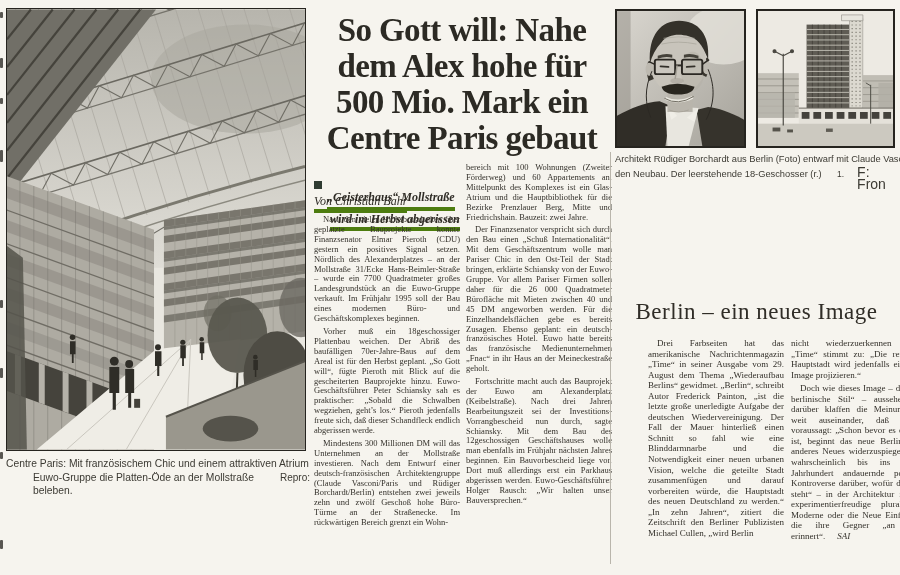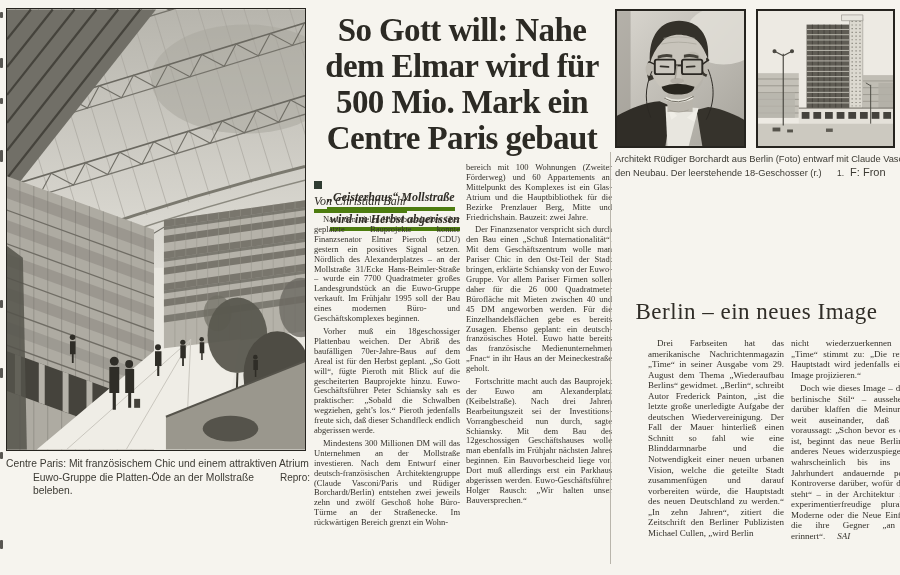--- a/index.html
+++ b/index.html
@@ -16,21 +16,21 @@
   
   .cap{position:absolute;font-family:"Liberation Sans","DejaVu Sans",sans-serif;color:#3c3a33;}
   #cap-left{left:6px;top:457px;width:304px;font-size:10.3px;line-height:13.5px;}
   #cap-left .l1{white-space:nowrap;overflow:hidden;}
   #cap-left .l2{display:flex;justify-content:space-between;padding-left:27px;}
   #cap-right{left:615px;top:153px;width:285px;font-size:9.3px;line-height:12.5px;}
   #cap-right .l1{white-space:nowrap;overflow:hidden;}
   #cap-right .l2{display:flex;align-items:baseline;}
   #cap-right .l2 .t{flex:0 1 auto;max-width:208px;white-space:nowrap;overflow:hidden;}
   #cap-right .mk{margin-left:14px;font-size:8.5px;}
-  #cap-right .cr{margin-left:6px;font-size:11px;}
+  #cap-right .cr{margin-left:13px;font-size:14px;}
   
   .main-art{position:absolute;left:314px;top:12px;width:296px;height:566px;}
   .hl{ text-align:center;font-weight:bold;font-size:33px;line-height:36px;letter-spacing:-0.6px;color:#2c2a24;}
   .kick{position:absolute;left:0;top:146px;width:150px;font-style:italic;font-size:12px;line-height:17px;color:#2f2c26;}
   .kick .r1{display:flex;align-items:center;gap:5px;font-weight:bold;}
   .kick .r2{margin-left:16px;font-weight:bold;}
   .ksq{width:8px;height:8px;background:#2f3b31;flex:0 0 auto;}
   .u{border-bottom:4px solid #4d7c0f;padding-bottom:1px;margin-top:31px;}
   .byl{position:absolute;left:0;top:182px;width:150px;text-align:left;font-style:italic;font-size:12px;color:#2f2c26;}
   .bcol{position:absolute;width:146px;font-size:8.5px;line-height:9.9px;text-align:justify;hyphens:auto;}
@@ -236,21 +236,21 @@
     <div class="l1">Centre Paris: Mit französischem Chic und einem attraktiven Atrium will die</div>
     <div class="l2">
       <span>Euwo-Gruppe die Platten-Öde an der Mollstraße beleben.</span>
       <span style="font-size:10px;">Repro:</span>
     </div>
   </div>
 
   <div class="main-art">
     <div class="hl">
       <div>So Gott will: Nahe</div>
-      <div>dem Elmar wird für</div>
+      <div>dem Alex hohe für</div>
       <div>500 Mio. Mark ein</div>
       <div>Centre Paris gebaut</div>
     </div>
 
     <div class="kick">
       <div class="r1">
         <span class="ksq"></span>
         <span class="u">„Geisterhaus“ Mollstraße</span>
       </div>
       <div class="r2"><span class="u">wird im Herbst abgerissen</span></div>

